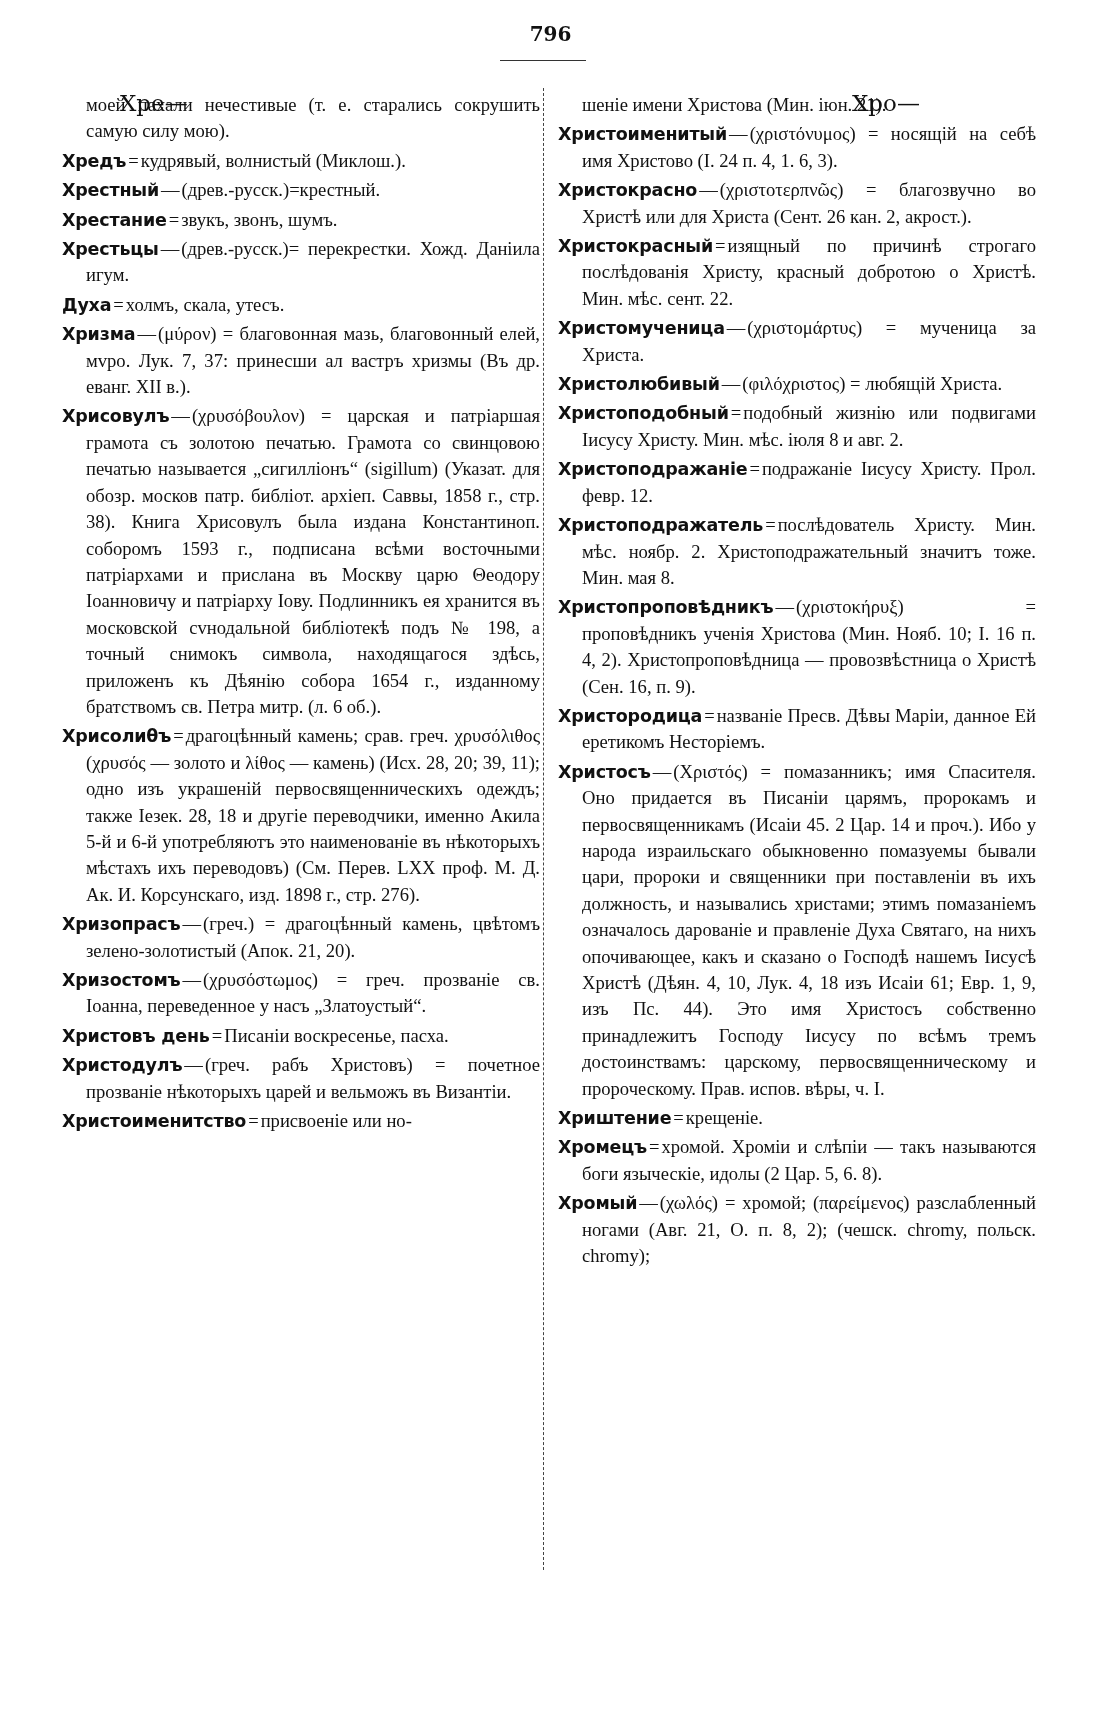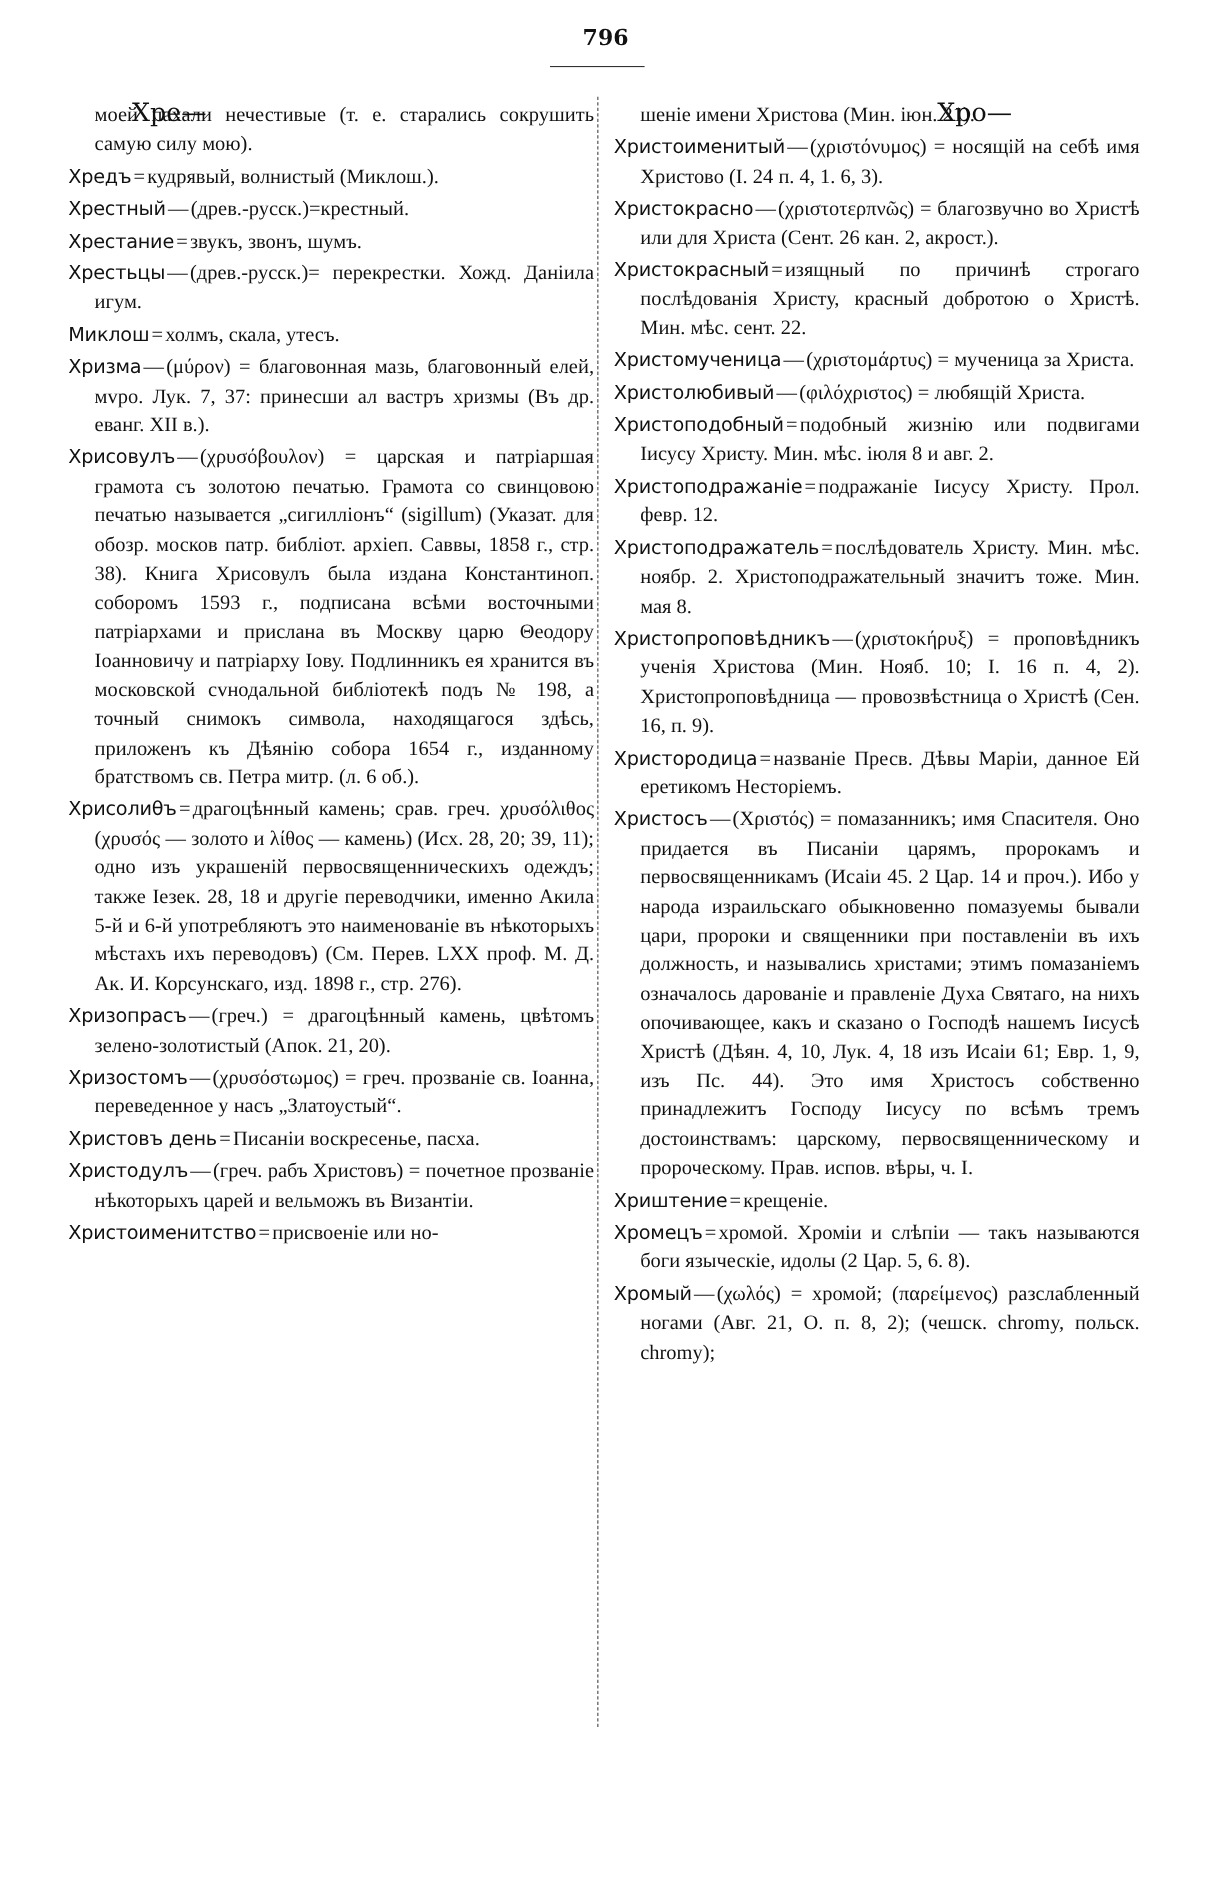--- a/index.html
+++ b/index.html
@@ -32,41 +32,41 @@
     position: absolute; left: 543px; top: 88px; height: 1482px; width: 0;
     border-left: 1px dashed #444;
   }
   .entry {
     padding-left: 24px; text-indent: -24px; text-align: justify;
     margin: 0 0 3px 0;
   }
   .entry.cont { padding-left: 24px; text-indent: 0; }
   .hw {
     font-family: "DejaVu Sans", "Liberation Sans", sans-serif;
-    font-weight: normal; font-size: 17.5px; letter-spacing: -0.2px;
+    font-weight: bold; font-size: 17.5px; letter-spacing: -0.2px;
   }
   .sep { padding: 0 2px; }
 </style>
 </head>
 <body>
 
 <div class="page-number">796</div>
 <div class="page-rule"></div>
 <div class="guide left">Хре—</div>
 <div class="guide right">Хро—</div>
 <div class="col-divider"></div>
 
 <div class="column left">
   <p class="entry cont">моей пахали нечестивые (т. е. старались сокрушить самую силу мою).</p>
   <div id="left-entries">
       <p class="entry"><span class="hw">Хредъ</span><span class="sep">=</span><span>кудрявый, волнистый (Миклош.).</span></p>
       <p class="entry"><span class="hw">Хрестный</span><span class="sep">—</span><span>(древ.-русск.)=крестный.</span></p>
       <p class="entry"><span class="hw">Хрестание</span><span class="sep">=</span><span>звукъ, звонъ, шумъ.</span></p>
       <p class="entry"><span class="hw">Хрестьцы</span><span class="sep">—</span><span>(древ.-русск.)= перекрестки. Хожд. Даніила игум.</span></p>
-      <p class="entry"><span class="hw">Миклош</span><span class="sep">=</span><span>холмъ, скала, утесъ.</span></p>
+      <p class="entry"><span class="hw">Духа</span><span class="sep">=</span><span>холмъ, скала, утесъ.</span></p>
       <p class="entry"><span class="hw">Хризма</span><span class="sep">—</span><span>(μύρον) = благовонная мазь, благовонный елей, мvро. Лук. 7, 37: принесши ал вастръ хризмы (Въ др. еванг. XII в.).</span></p>
       <p class="entry"><span class="hw">Хрисовулъ</span><span class="sep">—</span><span>(χρυσόβουλον) = царская и патріаршая грамота съ золотою печатью. Грамота со свинцовою печатью называется „сигиллiонъ“ (sigillum) (Указат. для обозр. москов патр. библiот. архiеп. Саввы, 1858 г., стр. 38). Книга Хрисовулъ была издана Константиноп. соборомъ 1593 г., подписана всѣми восточными патріархами и прислана въ Москву царю Θеодору Іоанновичу и патріарху Іову. Подлинникъ ея хранится въ московской сvнодальной библiотекѣ подъ № 198, а точный снимокъ символа, находящагося здѣсь, приложенъ къ Дѣянію собора 1654 г., изданному братствомъ св. Петра митр. (л. 6 об.).</span></p>
       <p class="entry"><span class="hw">Хрисолиθъ</span><span class="sep">=</span><span>драгоцѣнный камень; срав. греч. χρυσόλιθος (χρυσός — золото и λίθος — камень) (Исх. 28, 20; 39, 11); одно изъ украшеній первосвященническихъ одеждъ; также Іезек. 28, 18 и другіе переводчики, именно Акила 5-й и 6-й употребляютъ это наименованіе въ нѣкоторыхъ мѣстахъ ихъ переводовъ) (См. Перев. LXX проф. М. Д. Ак. И. Корсунскаго, изд. 1898 г., стр. 276).</span></p>
       <p class="entry"><span class="hw">Хризопрасъ</span><span class="sep">—</span><span>(греч.) = драгоцѣнный камень, цвѣтомъ зелено-золотистый (Апок. 21, 20).</span></p>
       <p class="entry"><span class="hw">Хризостомъ</span><span class="sep">—</span><span>(χρυσόστωμος) = греч. прозваніе св. Іоанна, переведенное у насъ „Златоустый“.</span></p>
       <p class="entry"><span class="hw">Христовъ день</span><span class="sep">=</span><span>Писаніи воскресенье, пасха.</span></p>
       <p class="entry"><span class="hw">Христодулъ</span><span class="sep">—</span><span>(греч. рабъ Христовъ) = почетное прозваніе нѣкоторыхъ царей и вельможъ въ Византіи.</span></p>
       <p class="entry"><span class="hw">Христоименитство</span><span class="sep">=</span><span>присвоеніе или но-</span></p>
     </div>
 </div>

